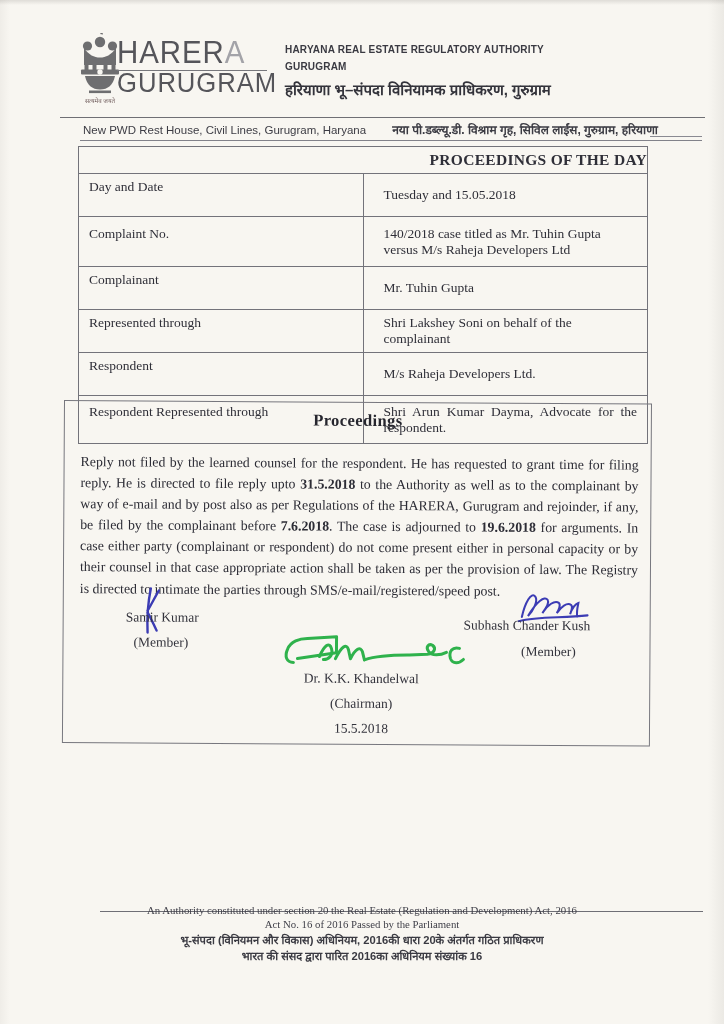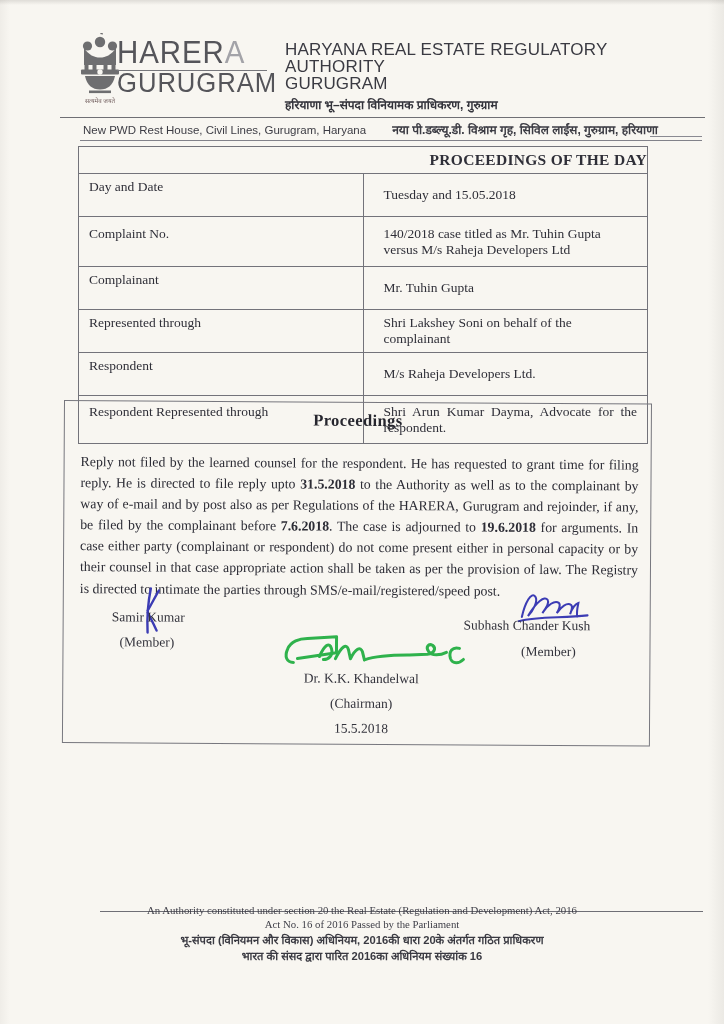--- a/index.html
+++ b/index.html
@@ -22,22 +22,22 @@
 
   
   .emblem { left: 76px; top: 33px; width: 48px; height: 74px; }
   .logo-text { left: 117px; top: 36px; width: 170px; color: #55555a; font-family: "Liberation Sans", "DejaVu Sans", sans-serif; }
   .logo-line1 { font-size: 32px; letter-spacing: 1px; line-height: 32px; transform: scaleX(0.92); transform-origin: left; white-space: nowrap; }
   .logo-line1 .fade { color: #a3a3a8; }
   .logo-line2 { font-size: 27px; letter-spacing: 1px; line-height: 30px; transform: scaleX(0.95); transform-origin: left; white-space: nowrap; }
   .logo-underline { left: 117px; top: 70px; width: 150px; border-top: 1.5px solid #77777c; }
 
   .title-block { left: 285px; top: 41px; width: 400px; font-family: "Liberation Sans", "DejaVu Sans", sans-serif; }
-  .title-en { font-weight: normal; font-size: 17px; line-height: 17px; color: #3a3a42; letter-spacing: 0.2px; }
-  .title-hi { font-weight: bold; font-size: 12px; margin-top: 4px; color: #33333b; }
+  .title-en { font-weight: bold; font-size: 10px; line-height: 17px; color: #3a3a42; letter-spacing: 0.2px; }
+  .title-hi { font-weight: bold; font-size: 15px; margin-top: 4px; color: #33333b; }
 
   .rule-top { left: 60px; top: 117px; width: 645px; border-top: 1.6px solid #6f6f74; }
   .addr-row { left: 83px; top: 121px; width: 620px; font-family: "Liberation Sans", "DejaVu Sans", sans-serif; font-size: 11.5px; color: #3c3c44; white-space: nowrap; }
   .addr-hi { font-size: 12px; font-weight: 600; margin-left: 26px; }
   .addr-underline { left: 80px; top: 140px; width: 622px; border-top: 1.3px solid #82828a; }
   .line-frag { left: 650px; top: 136px; width: 52px; border-top: 1.3px solid #8a8a92; }
 
   
   .doc-table { left: 78px; top: 146px; width: 570px; border-collapse: collapse; table-layout: fixed; font-size: 13.5px; color: #2f2f38; }
   .doc-table th, .doc-table td { border: 1.4px solid #73737a; vertical-align: middle; }
@@ -47,21 +47,21 @@
   .r0 td { height: 30px; } .r1 td { height: 50px; } .r2 td { height: 34px; }
   .r3 td { height: 33px; } .r4 td { height: 33px; } .r5 td { height: 48px; }
   .cell-justify { text-align: justify; text-align-last: left; }
 
   
   .proc-box { left: 64px; top: 400px; width: 588px; height: 343px; border: 1.4px solid #77777e; transform: rotate(0.35deg); transform-origin: 0 0; }
   .proc-heading { left: 0; top: 8px; width: 100%; text-align: center; font-size: 16.5px; font-weight: bold; letter-spacing: 0.4px; color: #26262e; }
   .proc-para { left: 16px; top: 50px; width: 558px; font-size: 13.8px; line-height: 1.53; text-align: justify; color: #2c2c35; }
 
   .sig-name { font-size: 13.5px; color: #33333c; }
-  .member-left { left: 48px; top: 208px; width: 140px; }
+  .member-left { left: 62px; top: 208px; width: 140px; }
   .member-left .role { padding-left: 8px; margin-top: 9px; }
   .member-right { left: 400px; top: 214px; width: 170px; }
   .member-right .role { text-align: center; margin-top: 10px; }
   .chairman-block { left: 188px; top: 268px; width: 220px; text-align: center; }
   .chairman-block div { margin-bottom: 9px; font-size: 13.5px; color: #33333c; }
 
   .sig-svg { position: absolute; }
   .sig-samir { left: 74px; top: 185px; width: 26px; height: 48px; }
   .sig-subhash { left: 452px; top: 184px; width: 78px; height: 40px; }
   .sig-chairman { left: 218px; top: 230px; width: 185px; height: 42px; }

